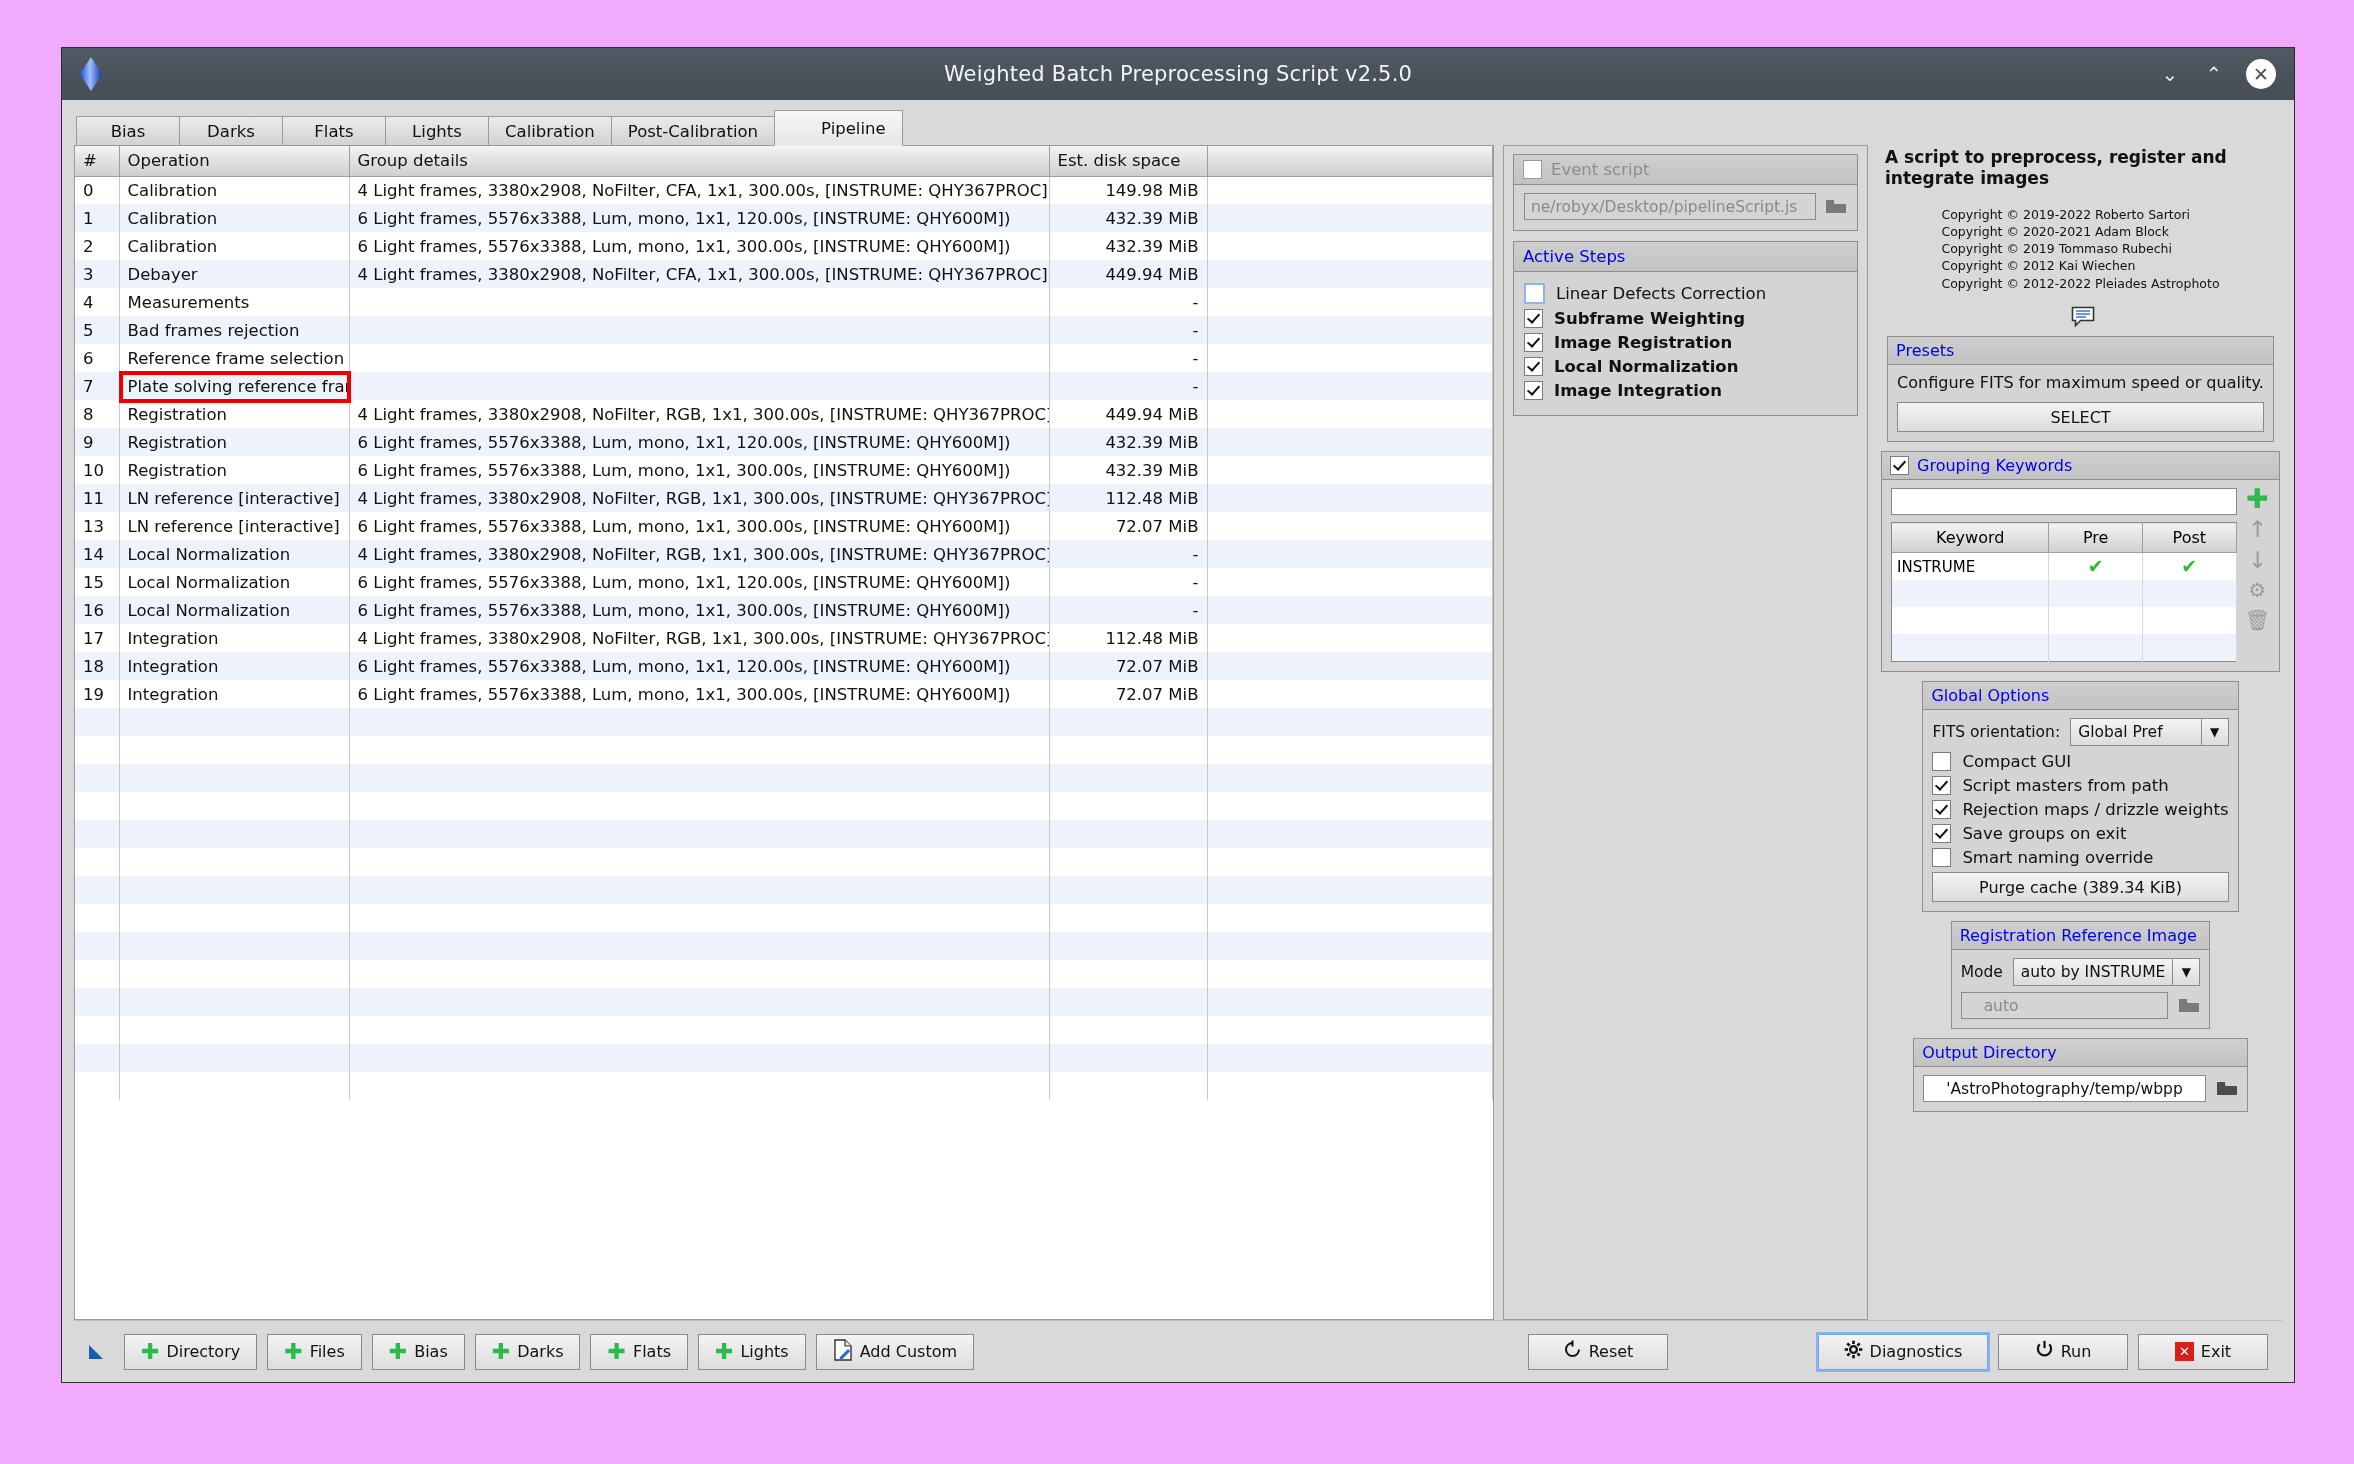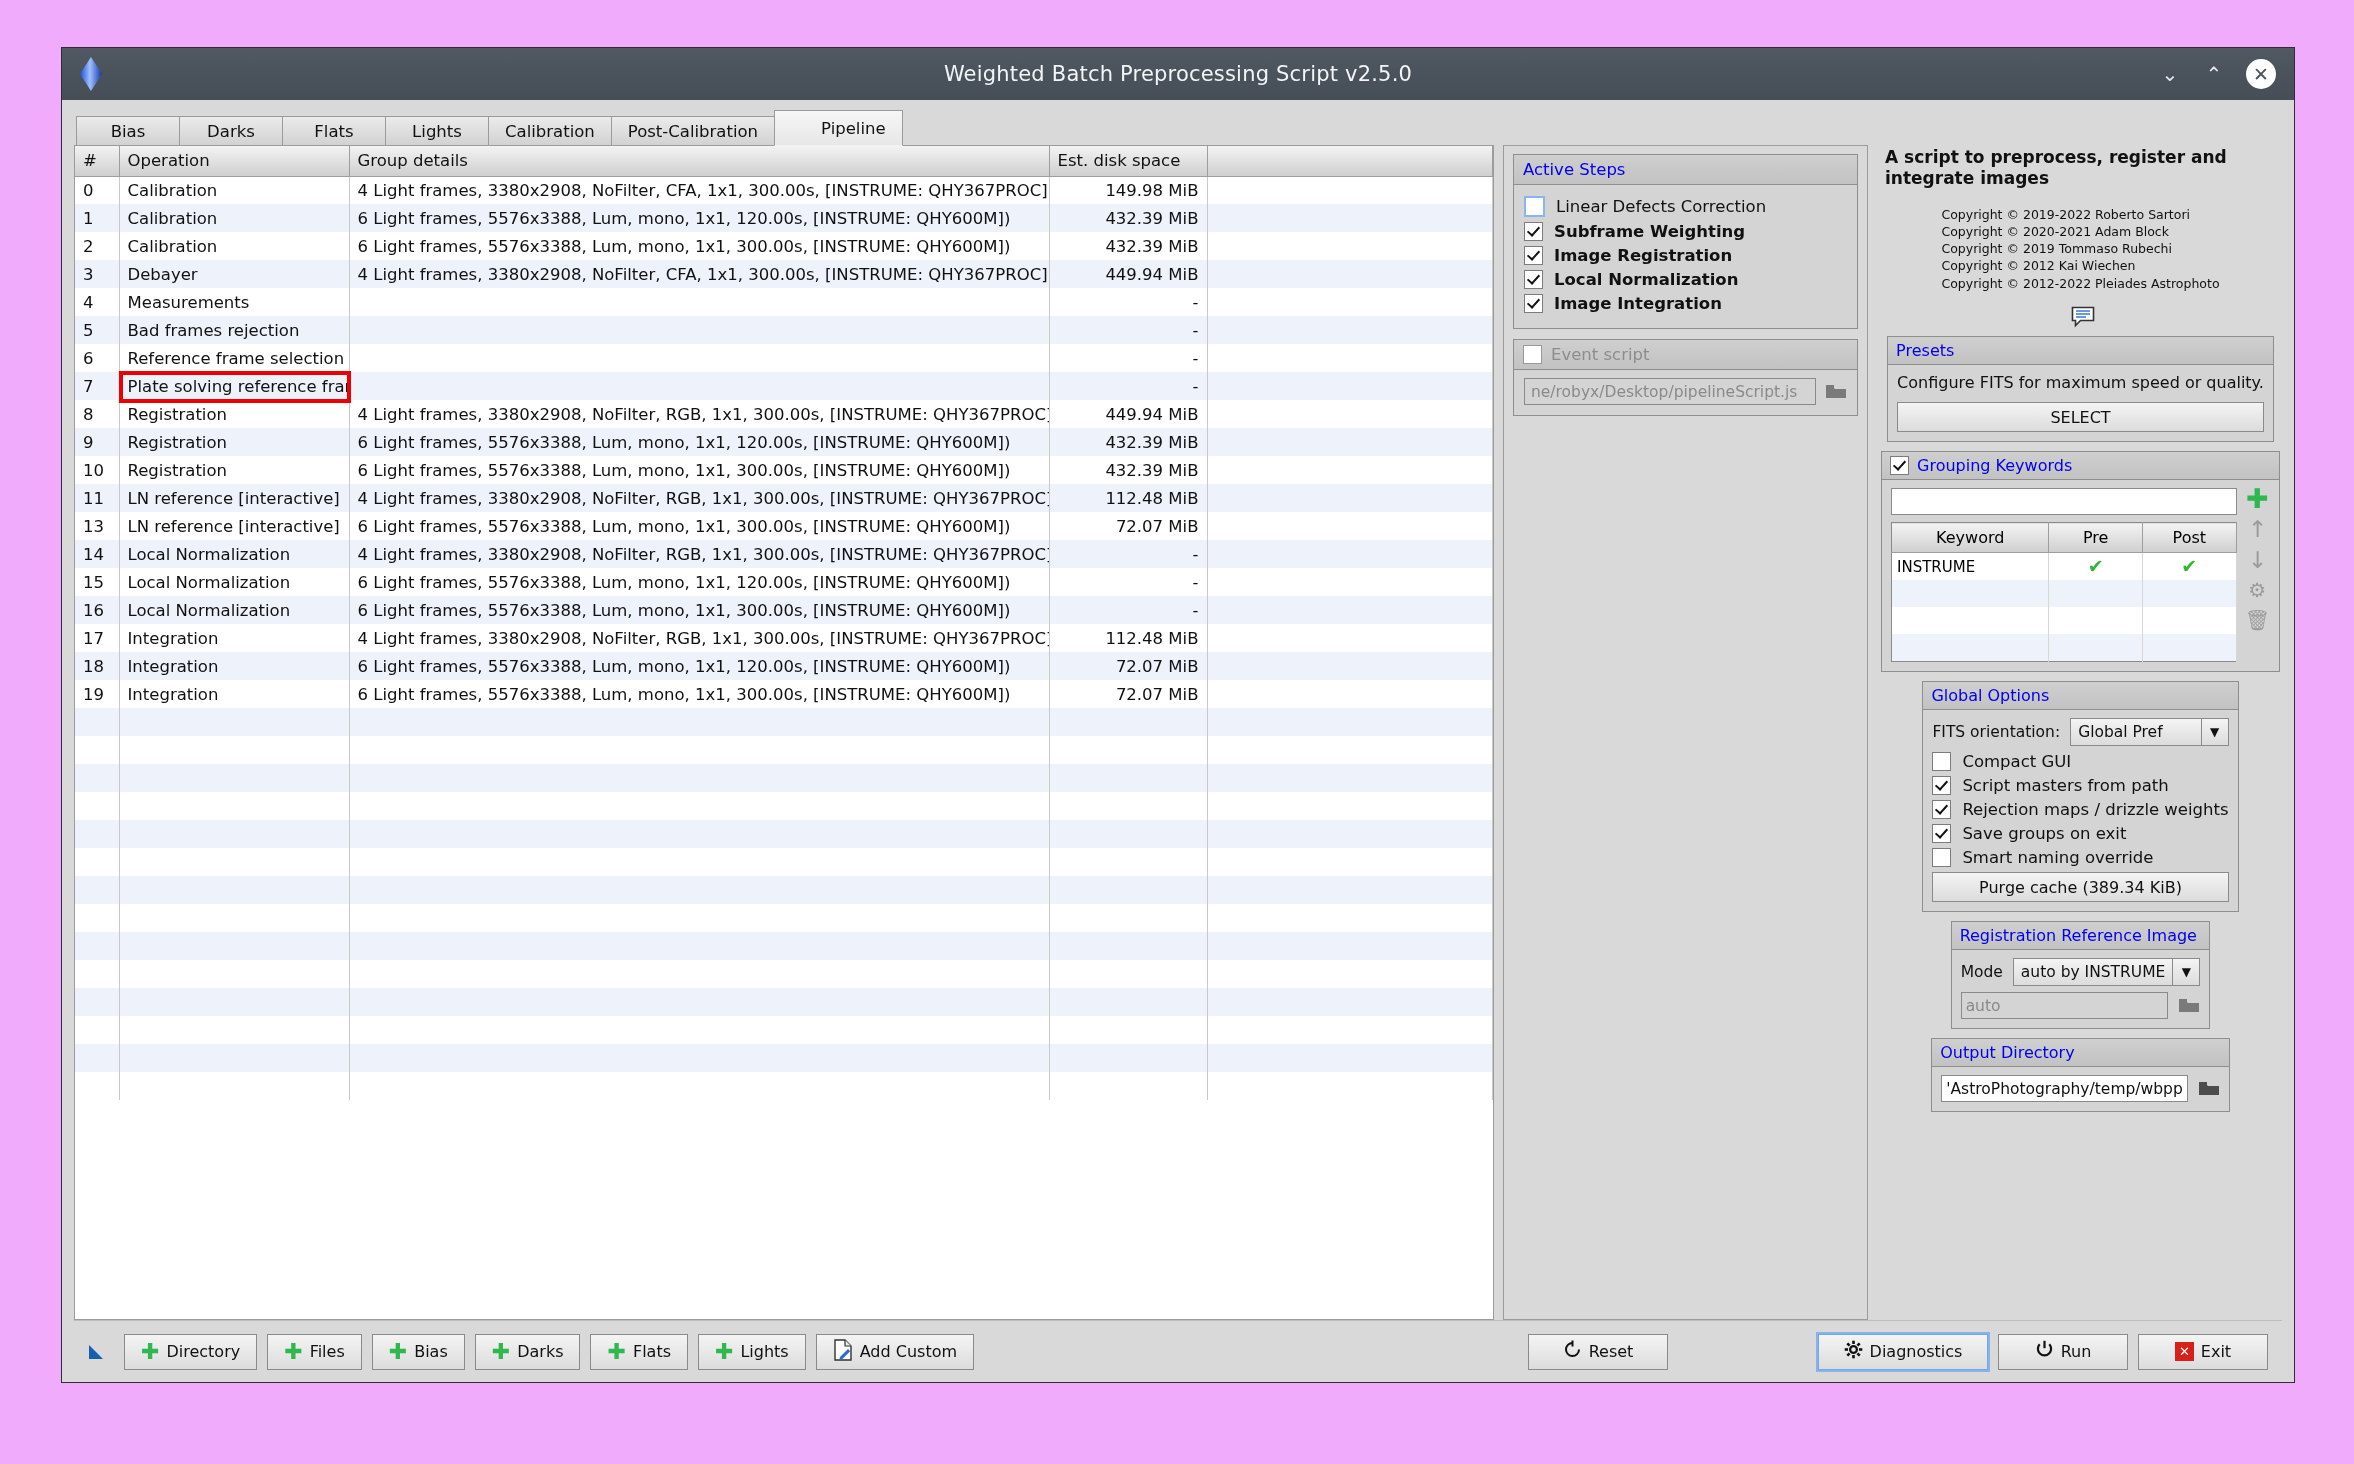--- a/index.html
+++ b/index.html
@@ -310,21 +310,21 @@
   .selectbox .sv { padding: 0 7px; white-space: nowrap; overflow: hidden; flex: 1 1 auto;}
   .selectbox .sarrow {
     width: 26px; height: 100%;
     border-left: 1px solid #8a8a8a;
     display: flex; align-items: center; justify-content: center;
     font-size: 12px;
   }
   .txtinput {
     height: 27px; border: 1px solid #8a8a8a; background: #fff;
     font-size: 15.5px; color: #111; display: flex; align-items: center;
-    padding: 0 4px; box-sizing: border-box; overflow: hidden; white-space: nowrap;
+    padding: 0 22px; box-sizing: border-box; overflow: hidden; white-space: nowrap;
     flex: 1 1 auto; min-width: 0;
   }
   .txtinput.disabled { background: #d4d4d4; color: #8a8a8a; }
 
   
   .bottombar {
     flex: 0 0 auto;
     height: 62px;
     display: flex; align-items: center;
     padding: 0 14px 0 10px;
@@ -639,58 +639,58 @@
                   <td class="c-dsk">&nbsp;</td>
                   <td class="c-xtra">&nbsp;</td>
                 </tr>
               </tbody>
           </table>
           <div class="highlight-box" id="hl-box" style="left: 44px; top: 225px; width: 232px; height: 32px; border-color: rgb(238, 0, 0);"></div>
         </div>
 
         <div class="midpanel">
           <div class="sect">
-            <div class="sect-head">Active Steps</div>
-            <div class="sect-body">
-              <div class="chkline">
-                <span class="chk focus"></span>
-                <span>Linear Defects Correction</span>
-              </div>
-              <div class="chkline bold">
-                <span class="chk on"></span>
-                <span>Subframe Weighting</span>
-              </div>
-              <div class="chkline bold">
-                <span class="chk on"></span>
-                <span>Image Registration</span>
-              </div>
-              <div class="chkline bold">
-                <span class="chk on"></span>
-                <span>Local Normalization</span>
-              </div>
-              <div class="chkline bold">
-                <span class="chk on"></span>
-                <span>Image Integration</span>
-              </div>
-            </div>
-          </div>
-
-          <div class="sect">
             <div class="sect-head" style="color:#8d8d8d;">
               <span class="chk dim"></span>
               <span>Event script</span>
             </div>
             <div class="pathrow">
               <div class="pathinput">ne/robyx/Desktop/pipelineScript.js</div>
               <span class="folder-ico">
                 <svg width="22" height="17" viewBox="0 0 22 17">
                   <path d="M1 4 h7 l2 2 h11 v9 H1 Z" fill="#7a7a7a"></path>
                   <rect x="1" y="2" width="8" height="3" fill="#7a7a7a"></rect>
                 </svg>
               </span>
+            </div>
+          </div>
+
+          <div class="sect">
+            <div class="sect-head">Active Steps</div>
+            <div class="sect-body">
+              <div class="chkline">
+                <span class="chk focus"></span>
+                <span>Linear Defects Correction</span>
+              </div>
+              <div class="chkline bold">
+                <span class="chk on"></span>
+                <span>Subframe Weighting</span>
+              </div>
+              <div class="chkline bold">
+                <span class="chk on"></span>
+                <span>Image Registration</span>
+              </div>
+              <div class="chkline bold">
+                <span class="chk on"></span>
+                <span>Local Normalization</span>
+              </div>
+              <div class="chkline bold">
+                <span class="chk on"></span>
+                <span>Image Integration</span>
+              </div>
             </div>
           </div>
         </div>
 
         <div class="rightpanel">
           <div class="about-title">A script to preprocess, register and integrate images</div>
           <div class="copy">
             <div>Copyright © 2019-2022 Roberto Sartori</div>
             <div>Copyright © 2020-2021 Adam Block</div>
             <div>Copyright © 2019 Tommaso Rubechi</div>

